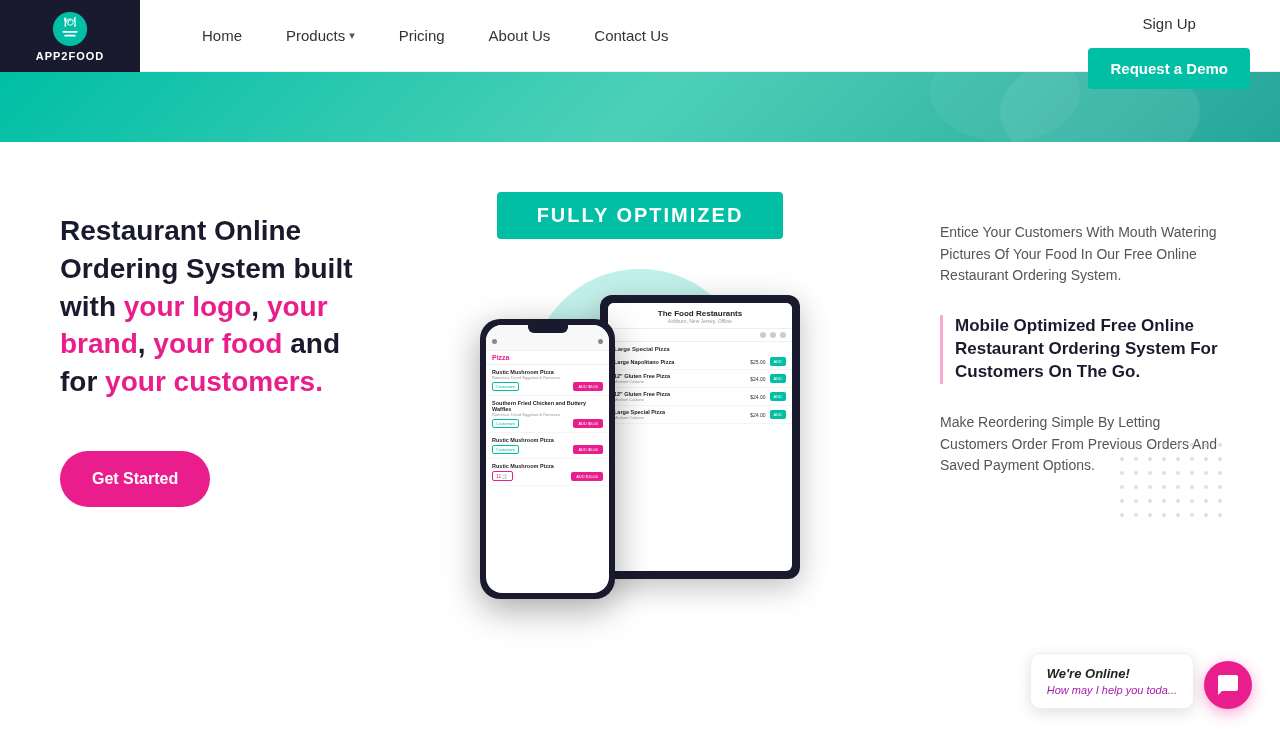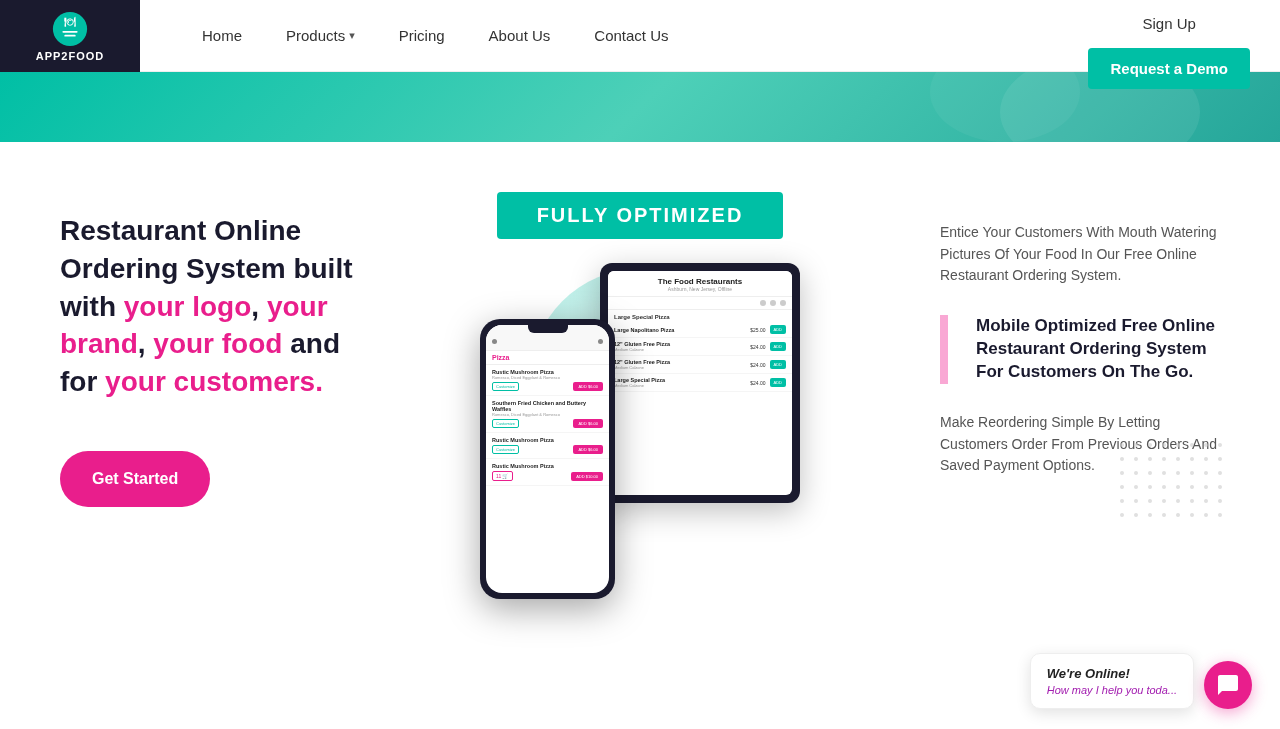--- a/index.html
+++ b/index.html
@@ -169,23 +169,23 @@
     
     .devices-container {
       position: relative;
       width: 320px;
       height: 380px;
     }
     
     .tablet-mockup {
       position: absolute;
       right: 0;
-      top: 4px;
+      top: 36px;
       width: 200px;
-      height: 240px;
+      height: 284px;
       background: #1a1a2e;
       border-radius: 12px;
       padding: 8px;
       box-shadow: 0 8px 30px rgba(0,0,0,0.25);
     }
     .tablet-screen {
       width: 100%;
       height: 100%;
       background: #fff;
       border-radius: 6px;
@@ -336,22 +336,22 @@
     .right-section {
       flex: 0 0 300px;
       padding-top: 30px;
       padding-left: 20px;
       position: relative;
     }
     .feature-block {
       margin-bottom: 28px;
     }
     .feature-block.accent {
-      border-left: 8px solid #f9a8d4;
-      padding-left: 28px;
+      border-left: 3px solid #f9a8d4;
+      padding-left: 12px;
     }
     .feature-title {
       font-size: 17px;
       font-weight: 700;
       color: #1a1a2e;
       line-height: 1.35;
       margin-bottom: 0;
     }
     .feature-text {
       font-size: 14px;

